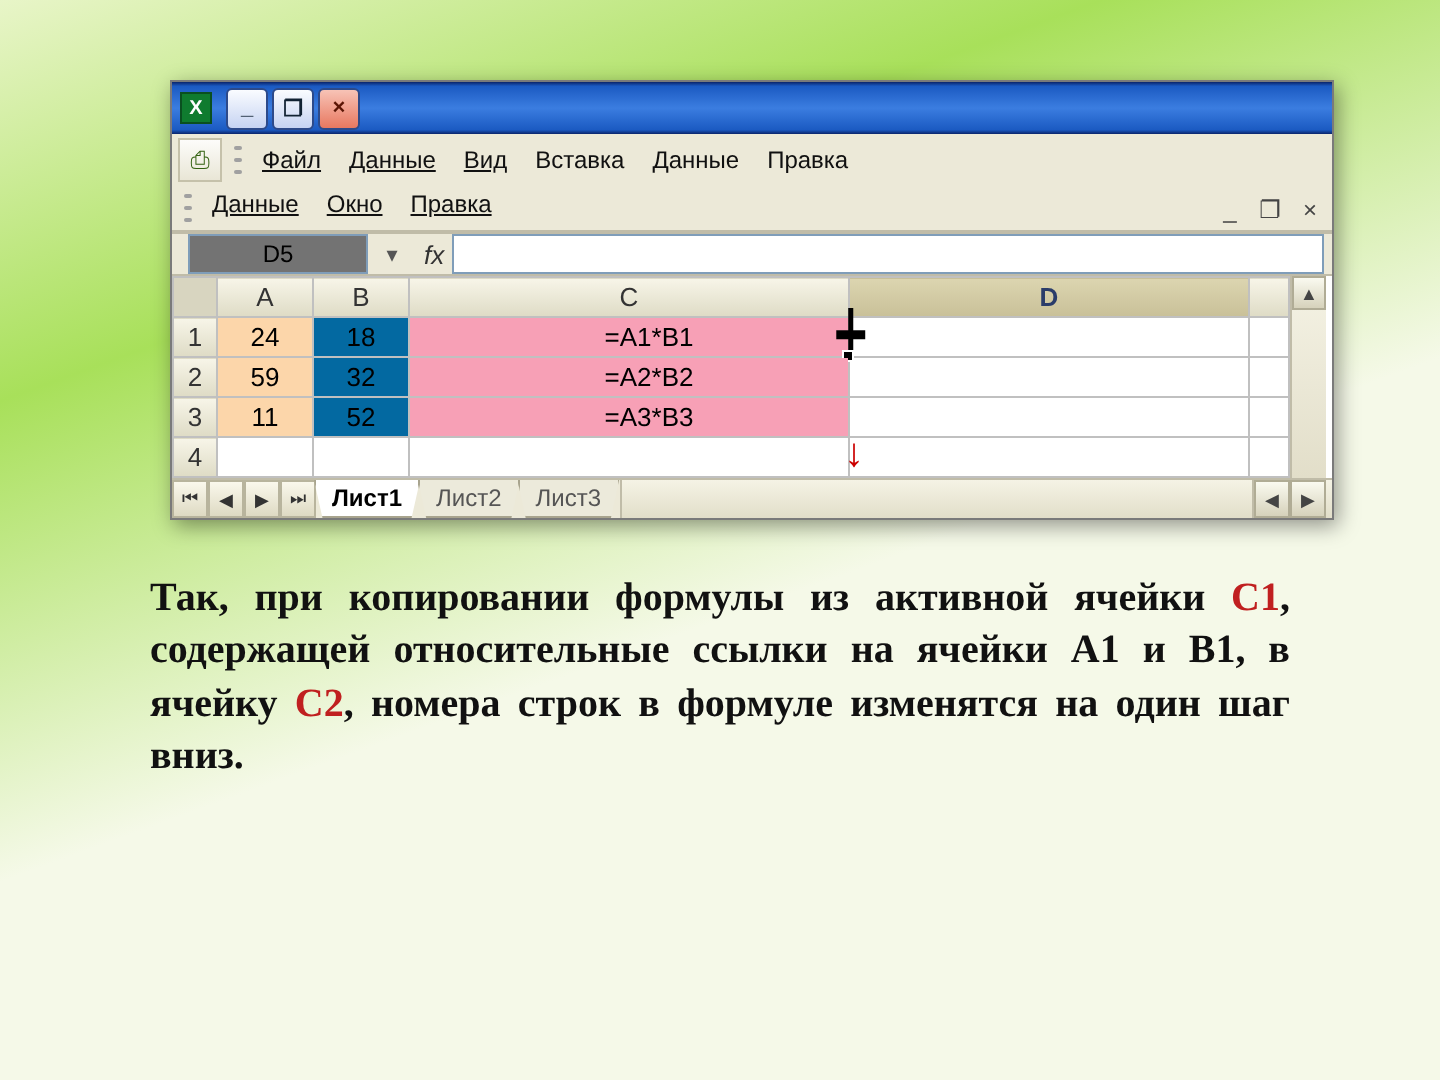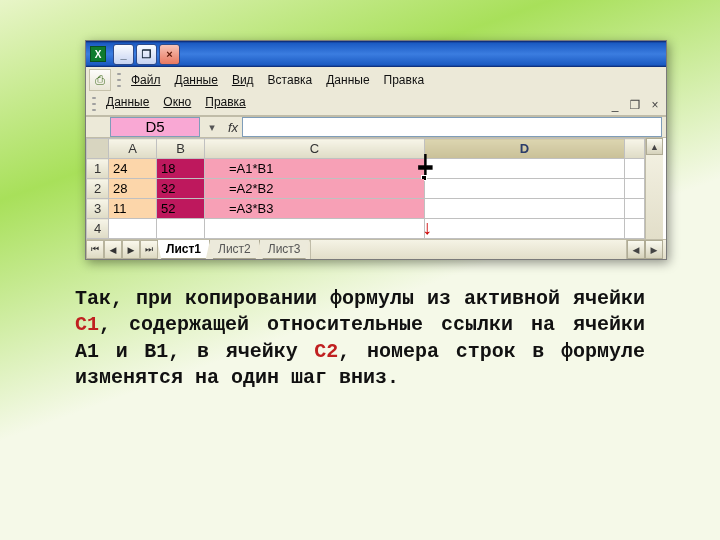--- a/index.html
+++ b/index.html
@@ -85,55 +85,55 @@
   .mini { width:16px; height:16px; margin-left:4px; display:flex;align-items:center;justify-content:center; font-size:12px; color:#444; }
   .formulabar {
     height: 22px;
     display:flex; align-items:center;
     border-top:1px solid #c0bca8;
     border-bottom:1px solid #c0bca8;
     background:#ece9d8;
   }
   .namebox {
     width: 90px; height:20px;
-    background:#f9a8d4;
+    background:#737373;
     border:1px solid #7f9db9;
-    margin:0 2px 0 24px;
+    margin:0 2px 0 8px;
     text-align:center;
-    font-size:15px;
+    font-size:12px;
     line-height:18px;
   }
   .fbtn {
     width:18px;height:18px;
     display:flex;align-items:center;justify-content:center;
     font-size:11px;color:#555;
     margin:0 1px;
   }
   .fxlabel { font-style: italic; font-size:13px; margin:0 4px 0 6px; color:#333; }
   .fxinput { flex:1; height:20px; background:#fff; border:1px solid #7f9db9; margin-right:4px; }
   .grid-area { display:flex; background:#fff; }
   .gridtable { border-collapse: collapse; }
   .gridtable th, .gridtable td {
     border: 1px solid #c0c0c0;
     font-size: 13px;
     height: 20px;
     padding: 0 4px;
-    text-align: left;
+    text-align: center;
   }
   .gridtable th {
     background: linear-gradient(#f7f5e8,#dedbc5);
     color:#333;
     font-weight: normal;
     text-align: center;
   }
   th.sel { background: linear-gradient(#dcd5b0,#c9c098); font-weight:bold; color:#2a3c6a; }
   th.corner { background:#d8d5c0; width:22px; }
   th.rowh { width:22px; text-align:center; }
   td.a { width:48px; background:#fcd6aa; }
-  td.b { width:48px; background:#be185d; }
+  td.b { width:48px; background:#0369a1; }
   td.c { width:220px; background:#f7a0b6; position:relative;padding-left:24px; }
   td.d { width:200px; }
   td.e { width:20px; }
   .fillhandle {
     position:absolute; right:-3px; bottom:-3px;
     width:6px;height:6px; background:#000; border:1px solid #fff;
   }
   .draghint {
     position:absolute;
     right: -8px;
@@ -156,21 +156,21 @@
     border-radius: 0 0 4px 4px; color:#555;
     clip-path: polygon(0 0, 100% 0, 92% 100%, 8% 100%);
   }
   .tab.active { background:#fff; font-weight:bold; color:#000; }
   .tabbar-rest { flex:1; background:linear-gradient(#f5f3e5,#e2dec9); border-left:1px solid #c0bca8; }
   .hscroll-end { width:40px; background:linear-gradient(#f5f3e5,#e2dec9); border-left:1px solid #c0bca8; display:flex; }
   .hscroll-end .sbbtn { width:18px; border:1px solid #b0ac95; background:linear-gradient(#fafaf0,#d6d2bb);
     display:flex;align-items:center;justify-content:center; font-size:9px;color:#444;}
   .caption {
     margin: 26px 20px 0 20px;
-    font-family: Liberation Mono, monospace;
+    font-family: Liberation Serif, serif;
     font-size: 20px;
     font-weight: bold;
     text-align: justify;
     line-height: 1.32;
     color:#111;
   }
   .caption .c1 { color:#c02020; }
   .caption .c2 { color:#c02020; }
 </style>
 </head>
@@ -242,21 +242,21 @@
           <td class="c">
             <span>=A1*B1</span>
             <span class="draghint">┿</span>
             <span class="fillhandle"></span>
           </td>
           <td class="d"></td>
           <td class="e"></td>
         </tr>
         <tr>
           <th class="rowh">2</th>
-          <td class="a">28</td>
+          <td class="a">59</td>
           <td class="b">32</td>
           <td class="c">=A2*B2</td>
           <td class="d"></td>
           <td class="e"></td>
         </tr>
         <tr>
           <th class="rowh">3</th>
           <td class="a">11</td>
           <td class="b">52</td>
           <td class="c">

